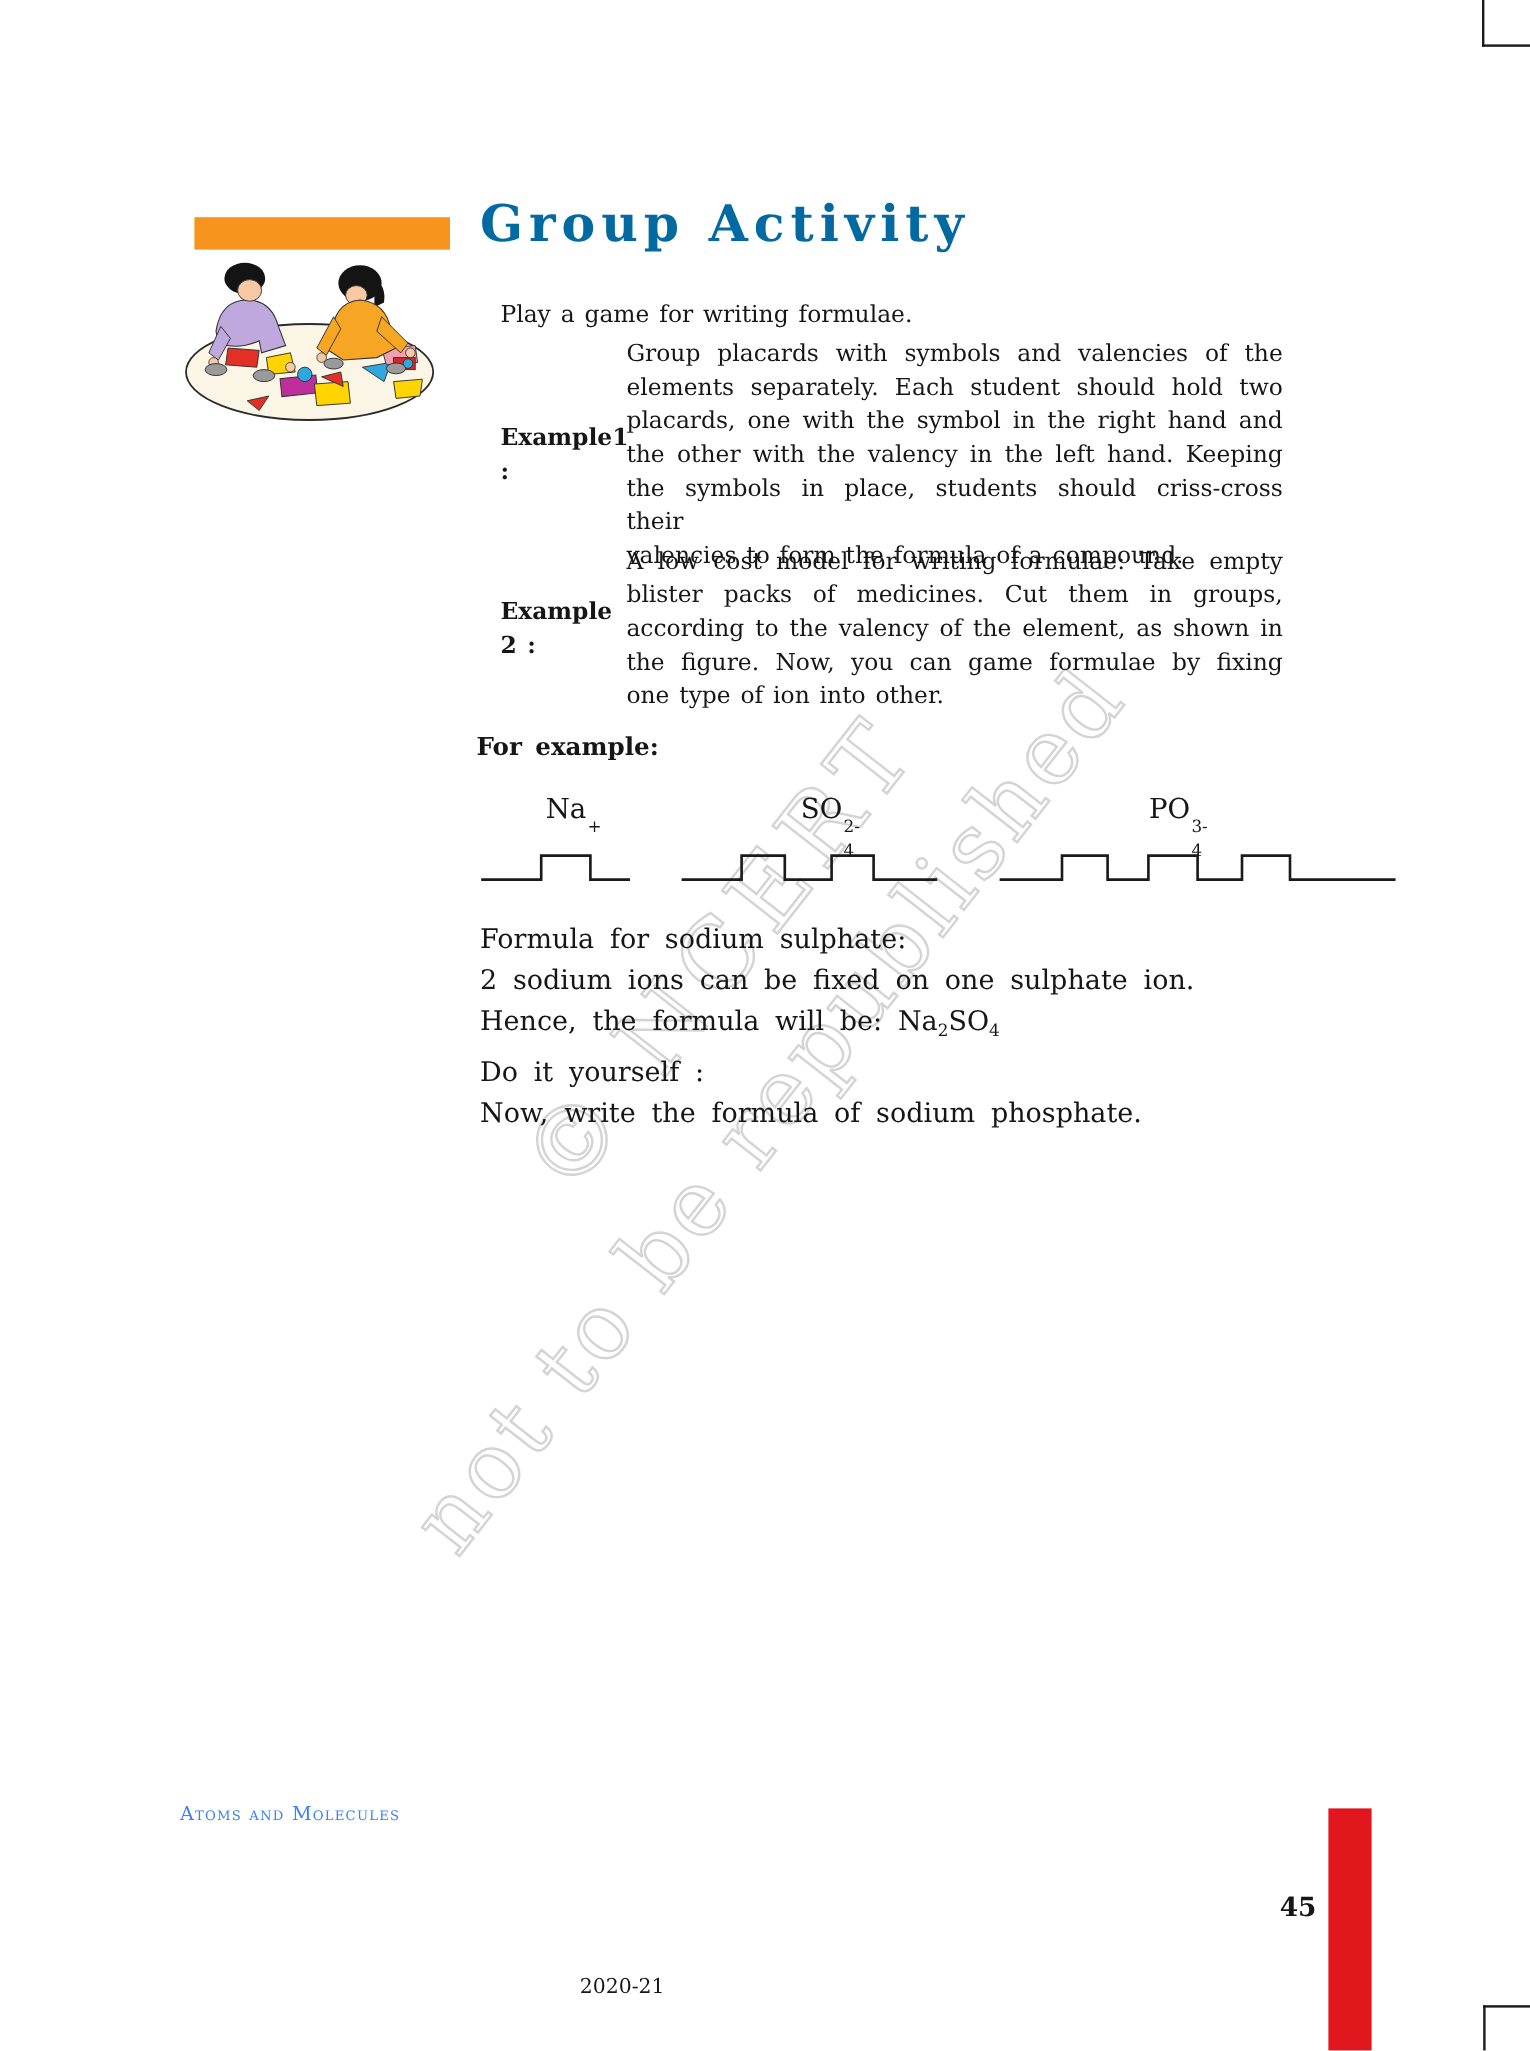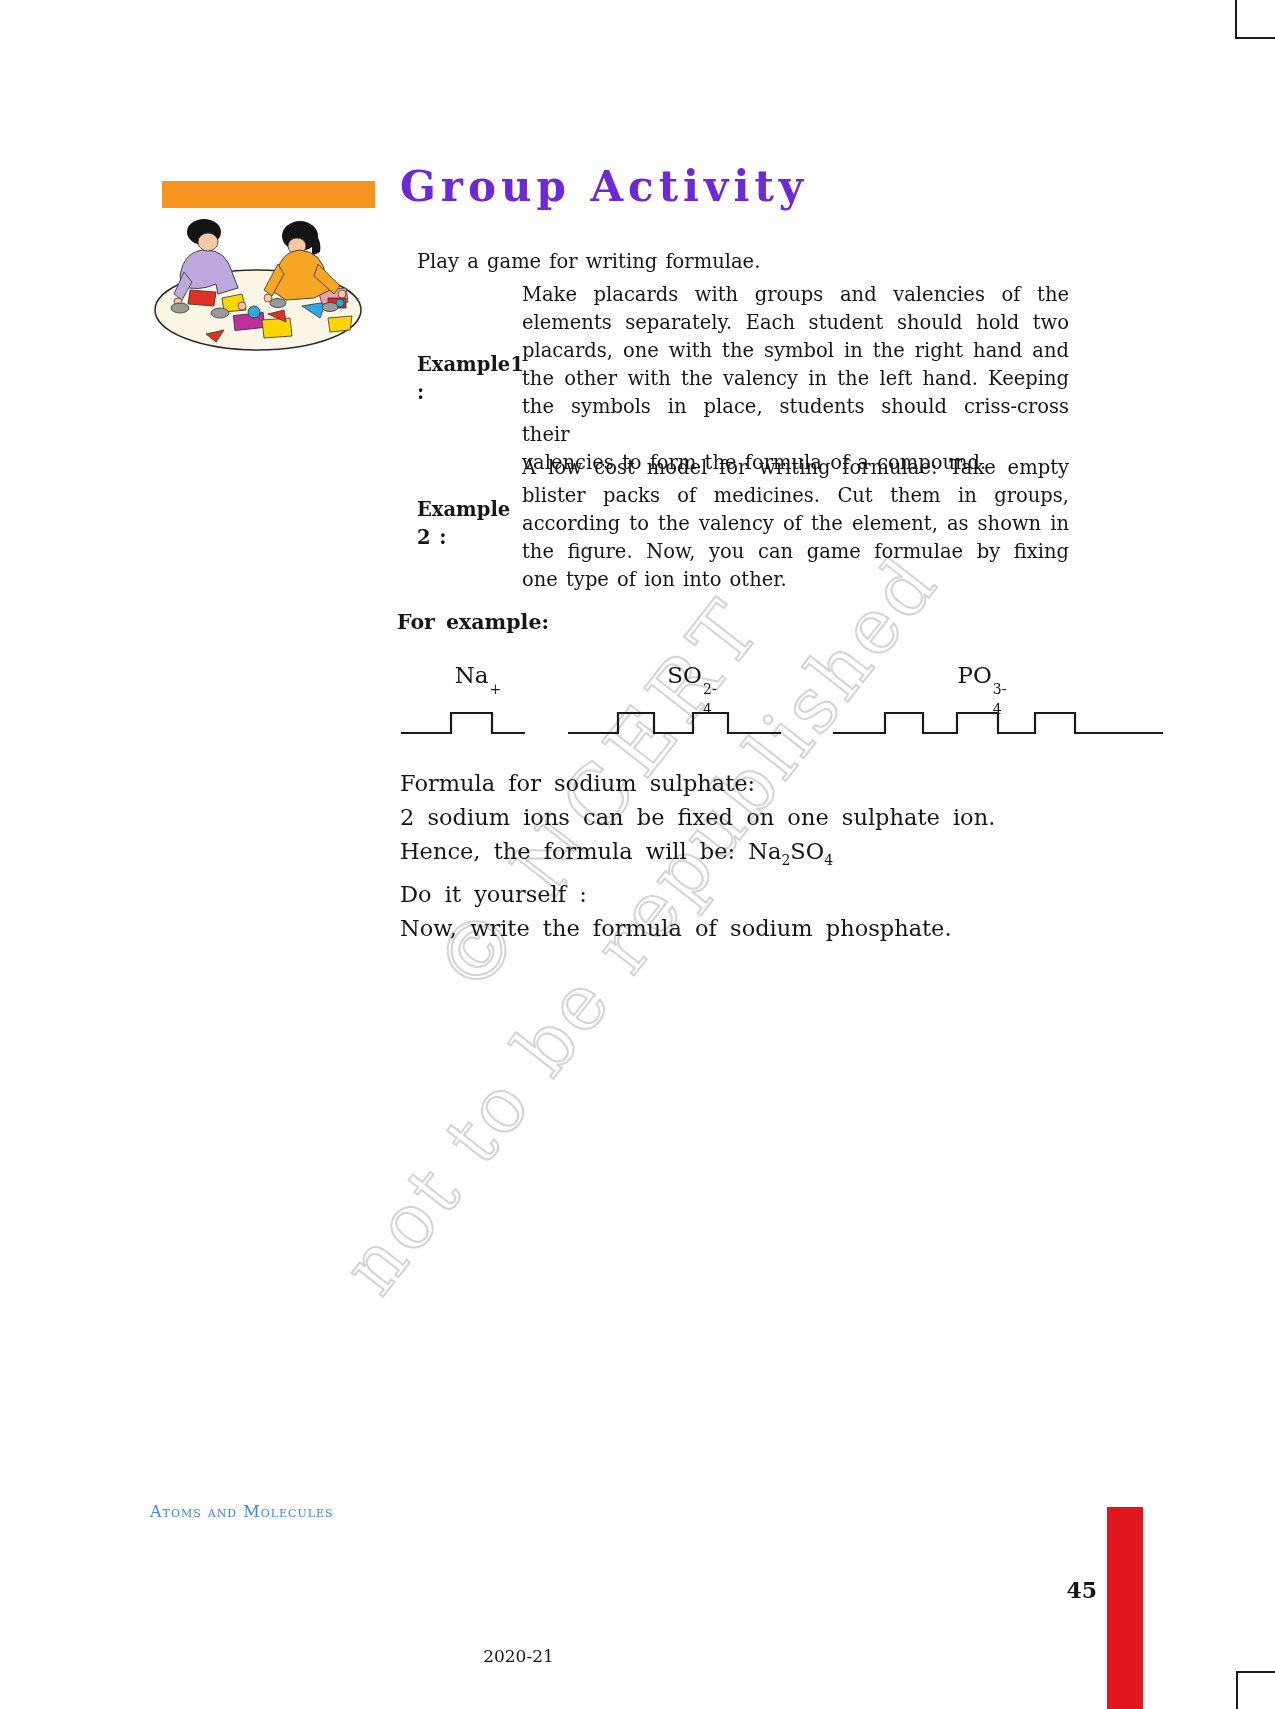--- a/index.html
+++ b/index.html
@@ -17,21 +17,21 @@
     color:rgba(255,255,255,0.05);
     -webkit-text-stroke:2px #d4d4d4;
     pointer-events:none;
   }
   .wm1{left:320px;top:748px;width:560px;font-size:80px;letter-spacing:10px;transform:rotate(-52deg);}
   .wm2{left:90px;top:880px;width:1100px;font-size:76px;letter-spacing:4px;transform:rotate(-52deg);}
   .content{position:relative;z-index:2;}
   
   .orange-bar{left:162px;top:181px;width:213px;height:27px;background:#F7941E;}
   .title{
-    left:400px;top:164px;font-size:42px;font-weight:bold;color:#6d28d9;
+    left:400px;top:164px;font-size:42px;font-weight:bold;color:#0369a1;
     letter-spacing:5px;line-height:1.1;
   }
   
   .body-col{left:417px;width:652px;font-size:19.5px;line-height:28px;word-spacing:2px;}
   .intro{top:248px;}
   .ex-row{display:flex;align-items:center;}
   .ex1{top:281px;}
   .ex2{top:454px;}
   .ex-label{width:105px;flex:0 0 105px;font-weight:bold;}
   .ex-text{width:547px;flex:0 0 547px;}
@@ -112,21 +112,21 @@
       </svg>
     </div>
 
     <div class="abs title">Group Activity</div>
 
     <div class="abs body-col intro">Play a game for writing formulae.</div>
 
     <div class="abs body-col ex-row ex1">
       <div class="ex-label">Example1 :</div>
       <div class="ex-text">
-          <div class="jline">Make placards with groups and valencies of the</div>
+          <div class="jline">Group placards with symbols and valencies of the</div>
           <div class="jline">elements separately. Each student should hold two</div>
           <div class="jline">placards, one with the symbol in the right hand and</div>
           <div class="jline">the other with the valency in the left hand. Keeping</div>
           <div class="jline">the symbols in place, students should criss-cross their</div>
           <div class="jline last">valencies to form the formula of a compound.</div>
         </div>
     </div>
 
     <div class="abs body-col ex-row ex2">
       <div class="ex-label">Example 2 :</div>

